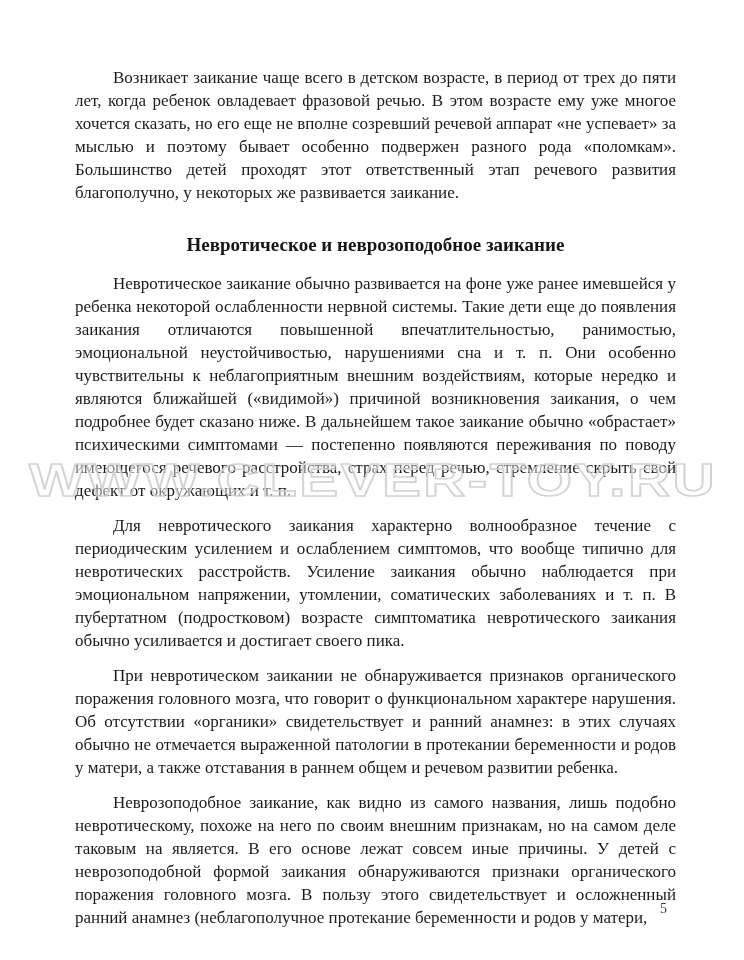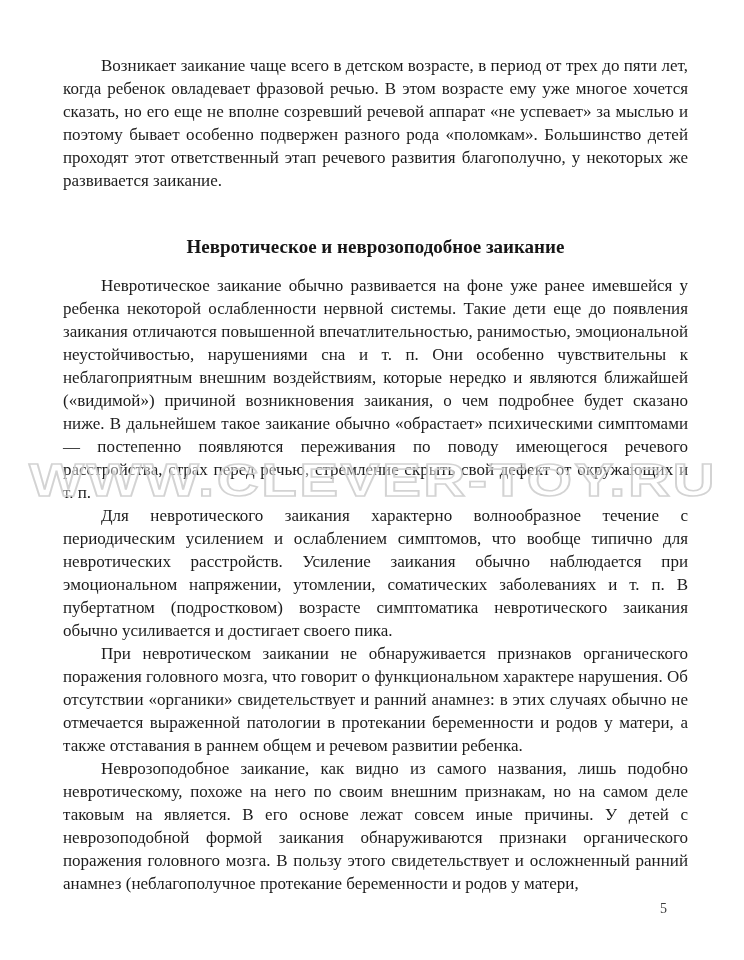--- a/index.html
+++ b/index.html
@@ -17,30 +17,30 @@
     position: absolute;
     left: 63px;
     top: 54px;
     width: 625px;
     font-size: 17px;
     line-height: 23px;
     color: #1b1b1b;
     text-align: justify;
   }
   .text-block p {
-    margin: 0;
+    margin: 12px;
     text-indent: 38px;
   }
   .text-block h2 {
     font-size: 19px;
     line-height: 24px;
     font-weight: bold;
     text-align: center;
     text-indent: 0;
-    margin: 43px 0 15px 0;
+    margin: 29px 0 15px 0;
     color: #161616;
   }
   .lead { font-weight: normal; }
   .watermark {
     position: absolute;
     left: 26px;
     top: 449px;
     width: 694px;
     height: 62px;
     pointer-events: none;

